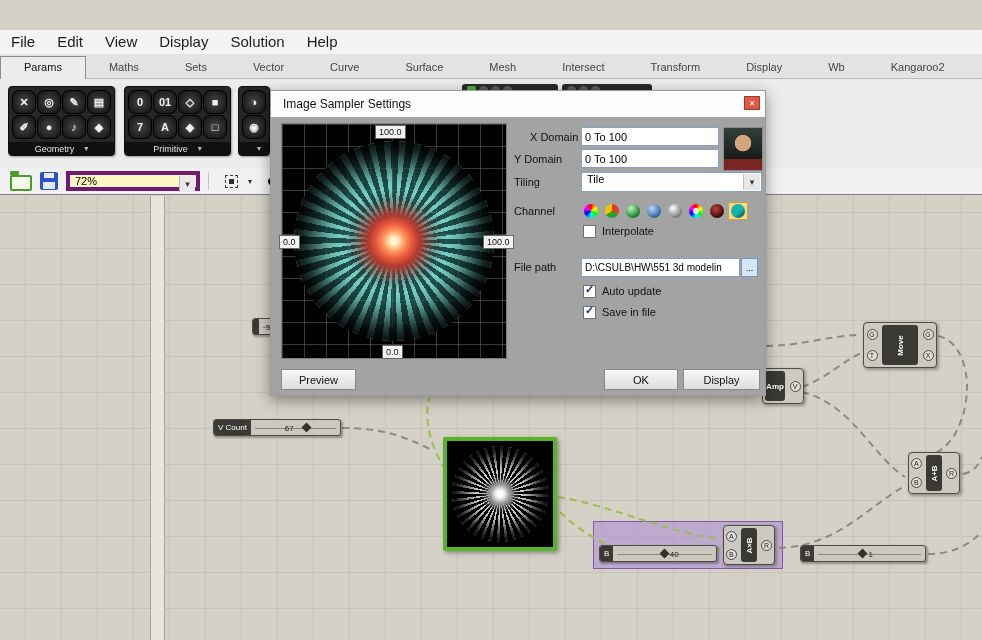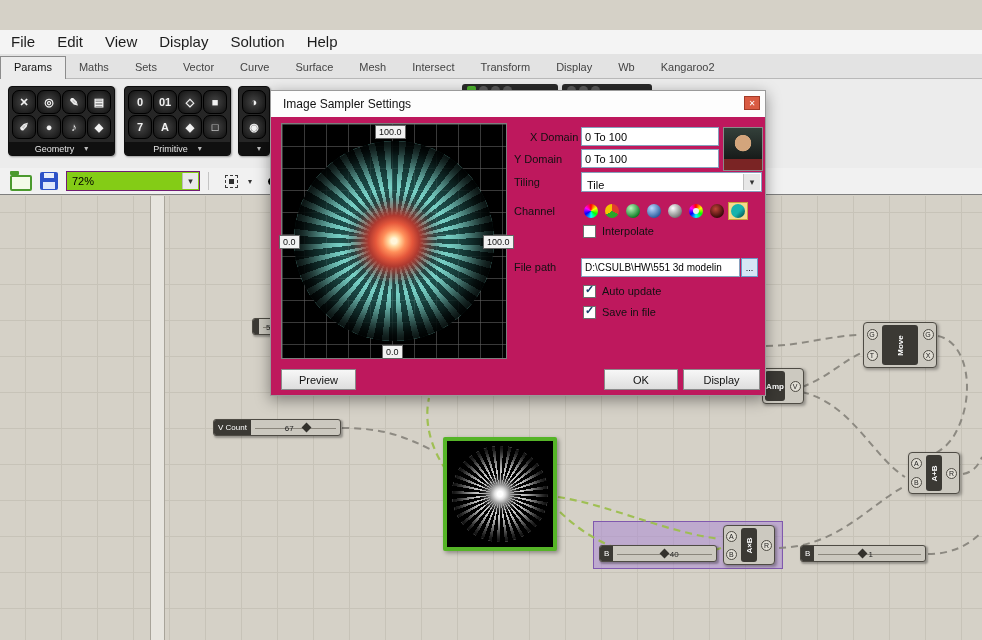--- a/index.html
+++ b/index.html
@@ -7,21 +7,21 @@
           font-family:"Liberation Sans",sans-serif;background:#d5d1c7;}
 
   
   .titlebar{position:absolute;left:0;top:0;width:100%;height:30px;background:#fafafa;}
   .titlebar .title{position:absolute;left:8px;top:6px;font-size:12px;color:#a2a2a2;}
   .menubar{position:absolute;left:0;top:30px;width:100%;height:24px;background:#f4f4f4;
            display:flex;align-items:center;}
   .menu-item{font-size:15px;color:#1c1c1c;padding:0 11px;line-height:24px;cursor:default;}
   .tabbar{position:absolute;left:0;top:54px;width:100%;height:24px;background:#e3e3e3;
           display:flex;align-items:flex-end;border-bottom:1px solid #b9b9b9;}
-  .tab{font-size:11px;color:#444;padding:4px 13px 5px;cursor:default;}
+  .tab{font-size:11px;color:#444;padding:4px 23px 5px;cursor:default;}
   .tab.active{background:#ececec;border:1px solid #8c8c8c;border-bottom:none;color:#111;
               margin-bottom:-1px;padding-bottom:6px;}
 
   
   .ribbon{position:absolute;left:0;top:79px;width:100%;height:89px;background:#ececec;}
   .group{position:absolute;top:7px;background:#262626;border:1px solid #0d0d0d;border-radius:4px;
          box-shadow:1px 1px 2px rgba(0,0,0,.35);}
   .icons{display:grid;grid-template-columns:repeat(4,24px);gap:1px;padding:3px;}
   .icons.narrow{grid-template-columns:24px;}
   .icon-cell{width:24px;height:24px;border-radius:7px;background:radial-gradient(#454545,#101010);
@@ -39,21 +39,21 @@
   .toolbar2{position:absolute;left:0;top:168px;width:100%;height:27px;background:#f1f1f1;
             border-bottom:1px solid #7e7e7e;display:flex;align-items:center;gap:8px;
             padding-left:10px;box-sizing:border-box;}
   .folder{position:relative;width:18px;height:12px;background:#f3fbe8;border:2px solid #4b9a2e;
           border-radius:2px;margin-top:4px;}
   .folder::before{content:"";position:absolute;top:-6px;left:-2px;width:9px;height:4px;
                   background:#4b9a2e;border-radius:1px;}
   .save{position:relative;width:18px;height:18px;background:#2d52c8;border-radius:2px;}
   .save::before{content:"";position:absolute;top:1px;left:4px;width:10px;height:5px;background:#e8eefc;}
   .save::after{content:"";position:absolute;bottom:1px;left:3px;width:12px;height:7px;background:#dfe7fb;}
-  .zoomcombo{position:relative;width:134px;height:20px;background:#84cc16;border:1px solid #701a75;
+  .zoomcombo{position:relative;width:134px;height:20px;background:#fef9c3;border:4px solid #701a75;
              font-size:11px;display:flex;align-items:center;padding-left:5px;box-sizing:border-box;}
   .zoomcombo::after{content:"▾";position:absolute;right:1px;top:1px;width:15px;height:16px;
                     background:#e9e9e9;border-left:1px solid #bbb;font-size:9px;text-align:center;
                     line-height:16px;color:#333;}
   .ext{position:relative;width:17px;height:17px;margin-left:6px;}
   .ext::before{content:"";position:absolute;inset:2px;border:1px dashed #3a3a3a;}
   .ext::after{content:"";position:absolute;width:5px;height:5px;background:#2e2e2e;left:6px;top:6px;}
   .caret{font-size:8px;color:#333;}
   .eye{width:18px;height:11px;border-radius:50%;margin-left:8px;
        background:radial-gradient(circle at 50% 50%, #fff 0 2px, #1a2a33 3px 5px, #000 6px);}
@@ -98,21 +98,21 @@
   .img-comp{position:absolute;left:443px;top:241px;width:114px;height:114px;z-index:3;
             background:#000;border:4px solid #55b427;border-radius:2px;box-sizing:border-box;
             box-shadow:2px 2px 4px rgba(0,0,0,.35);}
   .bwflower{position:absolute;inset:5px;border-radius:50%;
      background:
        radial-gradient(circle,#ffffff 0 4%,#e0e0e0 8%,#9a9a9a 14%,rgba(120,120,120,.4) 22%,transparent 30%),
        repeating-conic-gradient(rgba(238,238,238,.9) 0 4deg, rgba(35,35,35,.08) 4deg 10deg);
      box-shadow:inset 0 0 18px 12px #000;}
 
   
-  .dialog{position:absolute;left:270px;top:90px;width:496px;height:306px;background:#be185d;
+  .dialog{position:absolute;left:270px;top:90px;width:496px;height:306px;background:#a3a3a3;
           border:1px solid #9a9a9a;z-index:20;box-shadow:0 4px 14px rgba(0,0,0,.4);box-sizing:border-box;}
   .dtitle{position:absolute;left:0;top:0;width:100%;height:26px;background:#fdfdfd;}
   .dtitle .dtext{position:absolute;left:12px;top:6px;font-size:12px;color:#111;}
   .dclose{position:absolute;right:5px;top:5px;width:16px;height:14px;background:#d95b43;
           border:1px solid #a33a27;color:#fff;font-size:8px;line-height:11px;text-align:center;
           padding:0;cursor:pointer;}
   .preview{position:absolute;left:10px;top:32px;width:226px;height:236px;background:#000;
            border:1px solid #7d7d7d;box-sizing:border-box;
            background-image:linear-gradient(rgba(95,95,95,.6) 1px,transparent 1px),
                             linear-gradient(90deg,rgba(95,95,95,.6) 1px,transparent 1px);
@@ -124,21 +124,21 @@
        radial-gradient(circle, rgba(70,180,170,.5) 0 60%, rgba(20,60,60,.25) 75%, transparent 88%);
      box-shadow:inset 0 0 32px 20px #000;}
   .chip{position:absolute;background:#f2f2f2;border:1px solid #666;font-size:9px;
         padding:0 3px;line-height:12px;color:#111;z-index:2;}
   .dlab{position:absolute;font-size:11px;color:#111;}
   .dinput{position:absolute;height:19px;border:1px solid #86a0bd;background:#fff;
           font-family:inherit;font-size:11px;padding:0 3px;box-sizing:border-box;}
   .center{text-align:left;}
   .small{font-size:10px;}
   .dcombo{position:absolute;height:20px;border:1px solid #86a0bd;background:#fff;font-size:11px;
-          display:flex;align-items:flex-end;padding-left:5px;box-sizing:border-box;}
+          display:flex;align-items:flex-start;padding-left:5px;box-sizing:border-box;}
   .dcombo::after{content:"▾";position:absolute;right:1px;top:1px;width:16px;height:16px;
                  background:#e7e7e7;border-left:1px solid #c0c0c0;font-size:9px;text-align:center;
                  line-height:16px;color:#333;}
   .chrow{position:absolute;display:flex;gap:1px;}
   .ch{width:20px;height:18px;display:flex;align-items:center;justify-content:center;
       border:1px solid transparent;box-sizing:border-box;}
   .ch i{position:relative;width:14px;height:14px;border-radius:50%;display:block;}
   .ch1 i{background:conic-gradient(#f00,#ff0,#0f0,#0ff,#00f,#f0f,#f00);}
   .ch2 i{background:conic-gradient(#e23b2e 0 33%,#2aa52a 33% 66%,#f5c400 66% 100%);}
   .ch3 i{background:radial-gradient(circle at 35% 30%, #b9f7bb, #0c7a22 75%);}

